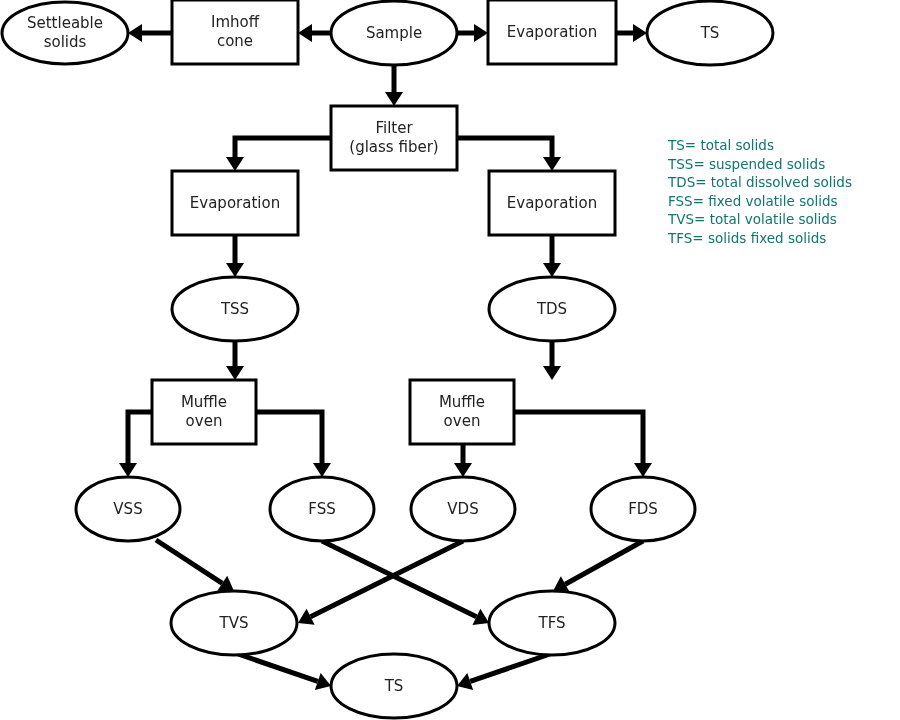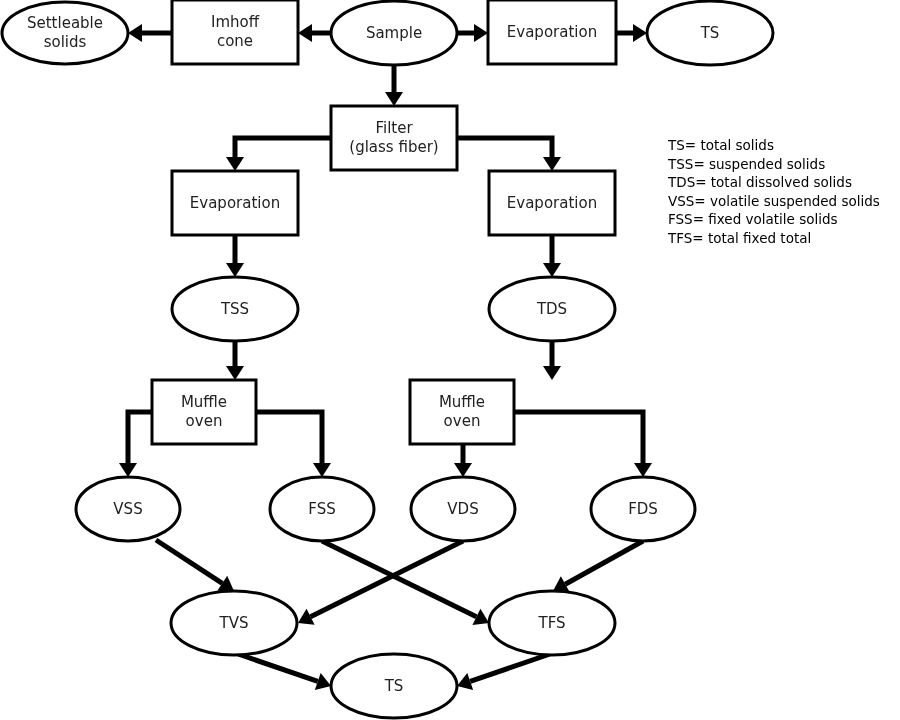--- a/index.html
+++ b/index.html
@@ -2,21 +2,21 @@
 <html><head>
 <meta charset="utf-8">
 <style>
   html, body { margin: 0; padding: 0; background: #ffffff; }
   body { width: 900px; height: 720px; position: relative; overflow: hidden; font-family: "DejaVu Sans", sans-serif; }
   #diagram { position: absolute; left: 0; top: 0; }
   .node-shape { fill: #ffffff; stroke: #000000; stroke-width: 3; }
   .node-text { font-family: "DejaVu Sans", sans-serif; font-size: 15px; fill: #222222; text-anchor: middle; dominant-baseline: middle; }
   .edge { stroke: #000000; stroke-width: 5; fill: none; }
   .arrowhead { fill: #000000; }
-  #legend { position: absolute; left: 668px; top: 136px; font-family: "DejaVu Sans", sans-serif; font-size: 13.5px; color: #000000; line-height: 18.6px; }
+  #legend { position: absolute; left: 668px; top: 136px; font-family: "DejaVu Sans", sans-serif; font-size: 13.5px; color: #0f766e; line-height: 18.6px; }
   #legend div { white-space: nowrap; }
 </style>
 </head>
 <body>
 
 <svg id="diagram" width="900" height="720" viewBox="0 0 900 720" xmlns="http://www.w3.org/2000/svg">
   <g id="edges-layer">
       <g>
         <polyline points="331,33 312,33" class="edge" stroke-linejoin="miter"></polyline>
         <polygon points="298,33 312,24 312,42" class="arrowhead"></polygon>
@@ -184,16 +184,16 @@
         <ellipse cx="394" cy="686" rx="63" ry="32" class="node-shape"></ellipse>
         <text x="394" y="686" class="node-text">TS</text>
       </g>
     </g>
 </svg>
 
 <div id="legend">
   <div>TS= total solids</div>
   <div>TSS= suspended solids</div>
   <div>TDS= total dissolved solids</div>
-  <div>VSS= volatile suspended solids</div>
   <div>FSS= fixed volatile solids</div>
-  <div>TFS= total fixed total</div>
+  <div>TVS= total volatile solids</div>
+  <div>TFS= solids fixed solids</div>
 </div>
 
 </body></html>

